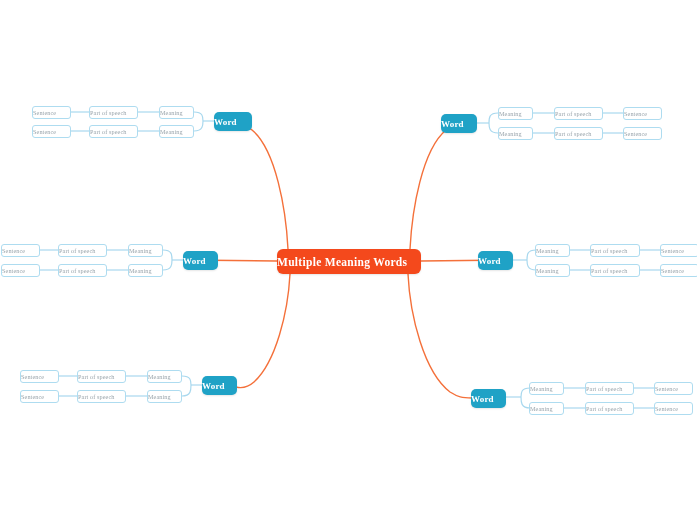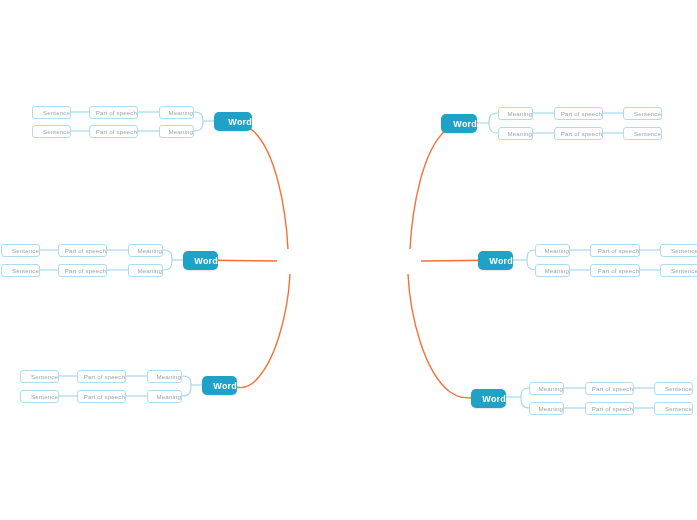--- a/index.html
+++ b/index.html
@@ -21,22 +21,23 @@
     top: 0;
     width: 697px;
     height: 520px;
     pointer-events: none;
   }
   .node {
     position: absolute;
     box-sizing: border-box;
     display: flex;
     align-items: center;
-    justify-content: flex-end;
+    justify-content: flex-start;
     white-space: nowrap;
+    font-family: Liberation Serif, serif;
   }
   .center-node {
     background: #F4491C;
     color: #ffffff;
     font-size: 11.5px;
     font-weight: bold;
     letter-spacing: 0.3px;
     border-radius: 6px;
     height: 25px;
     box-shadow: 0 1px 2px rgba(0,0,0,0.10);
@@ -122,20 +123,23 @@
     <path d="M 640 250 L 660 250" stroke="#A8D8EE" stroke-width="1.2" fill="none"></path>
     <path d="M 570 270 L 590 270" stroke="#A8D8EE" stroke-width="1.2" fill="none"></path>
     <path d="M 640 270 L 660 270" stroke="#A8D8EE" stroke-width="1.2" fill="none"></path>
 
     <path d="M 564 388 L 585 388" stroke="#A8D8EE" stroke-width="1.2" fill="none"></path>
     <path d="M 634 388 L 654 388" stroke="#A8D8EE" stroke-width="1.2" fill="none"></path>
     <path d="M 564 408 L 585 408" stroke="#A8D8EE" stroke-width="1.2" fill="none"></path>
     <path d="M 634 408 L 654 408" stroke="#A8D8EE" stroke-width="1.2" fill="none"></path>
   </svg>
 
+  <div class="node center-node" style="left:277px; top:249px; width:144px;">
+    <span>Multiple Meaning Words</span>
+  </div>
 
   <div class="node word-node" style="left:214px; top:112px; width:38px;">
     <span>Word</span>
   </div>
   <div class="node leaf-node" style="left:159px; top:106px; width:35px;">
     <span>Meaning</span>
   </div>
   <div class="node leaf-node" style="left:89px; top:106px; width:49px;">
     <span>Part of speech</span>
   </div>

